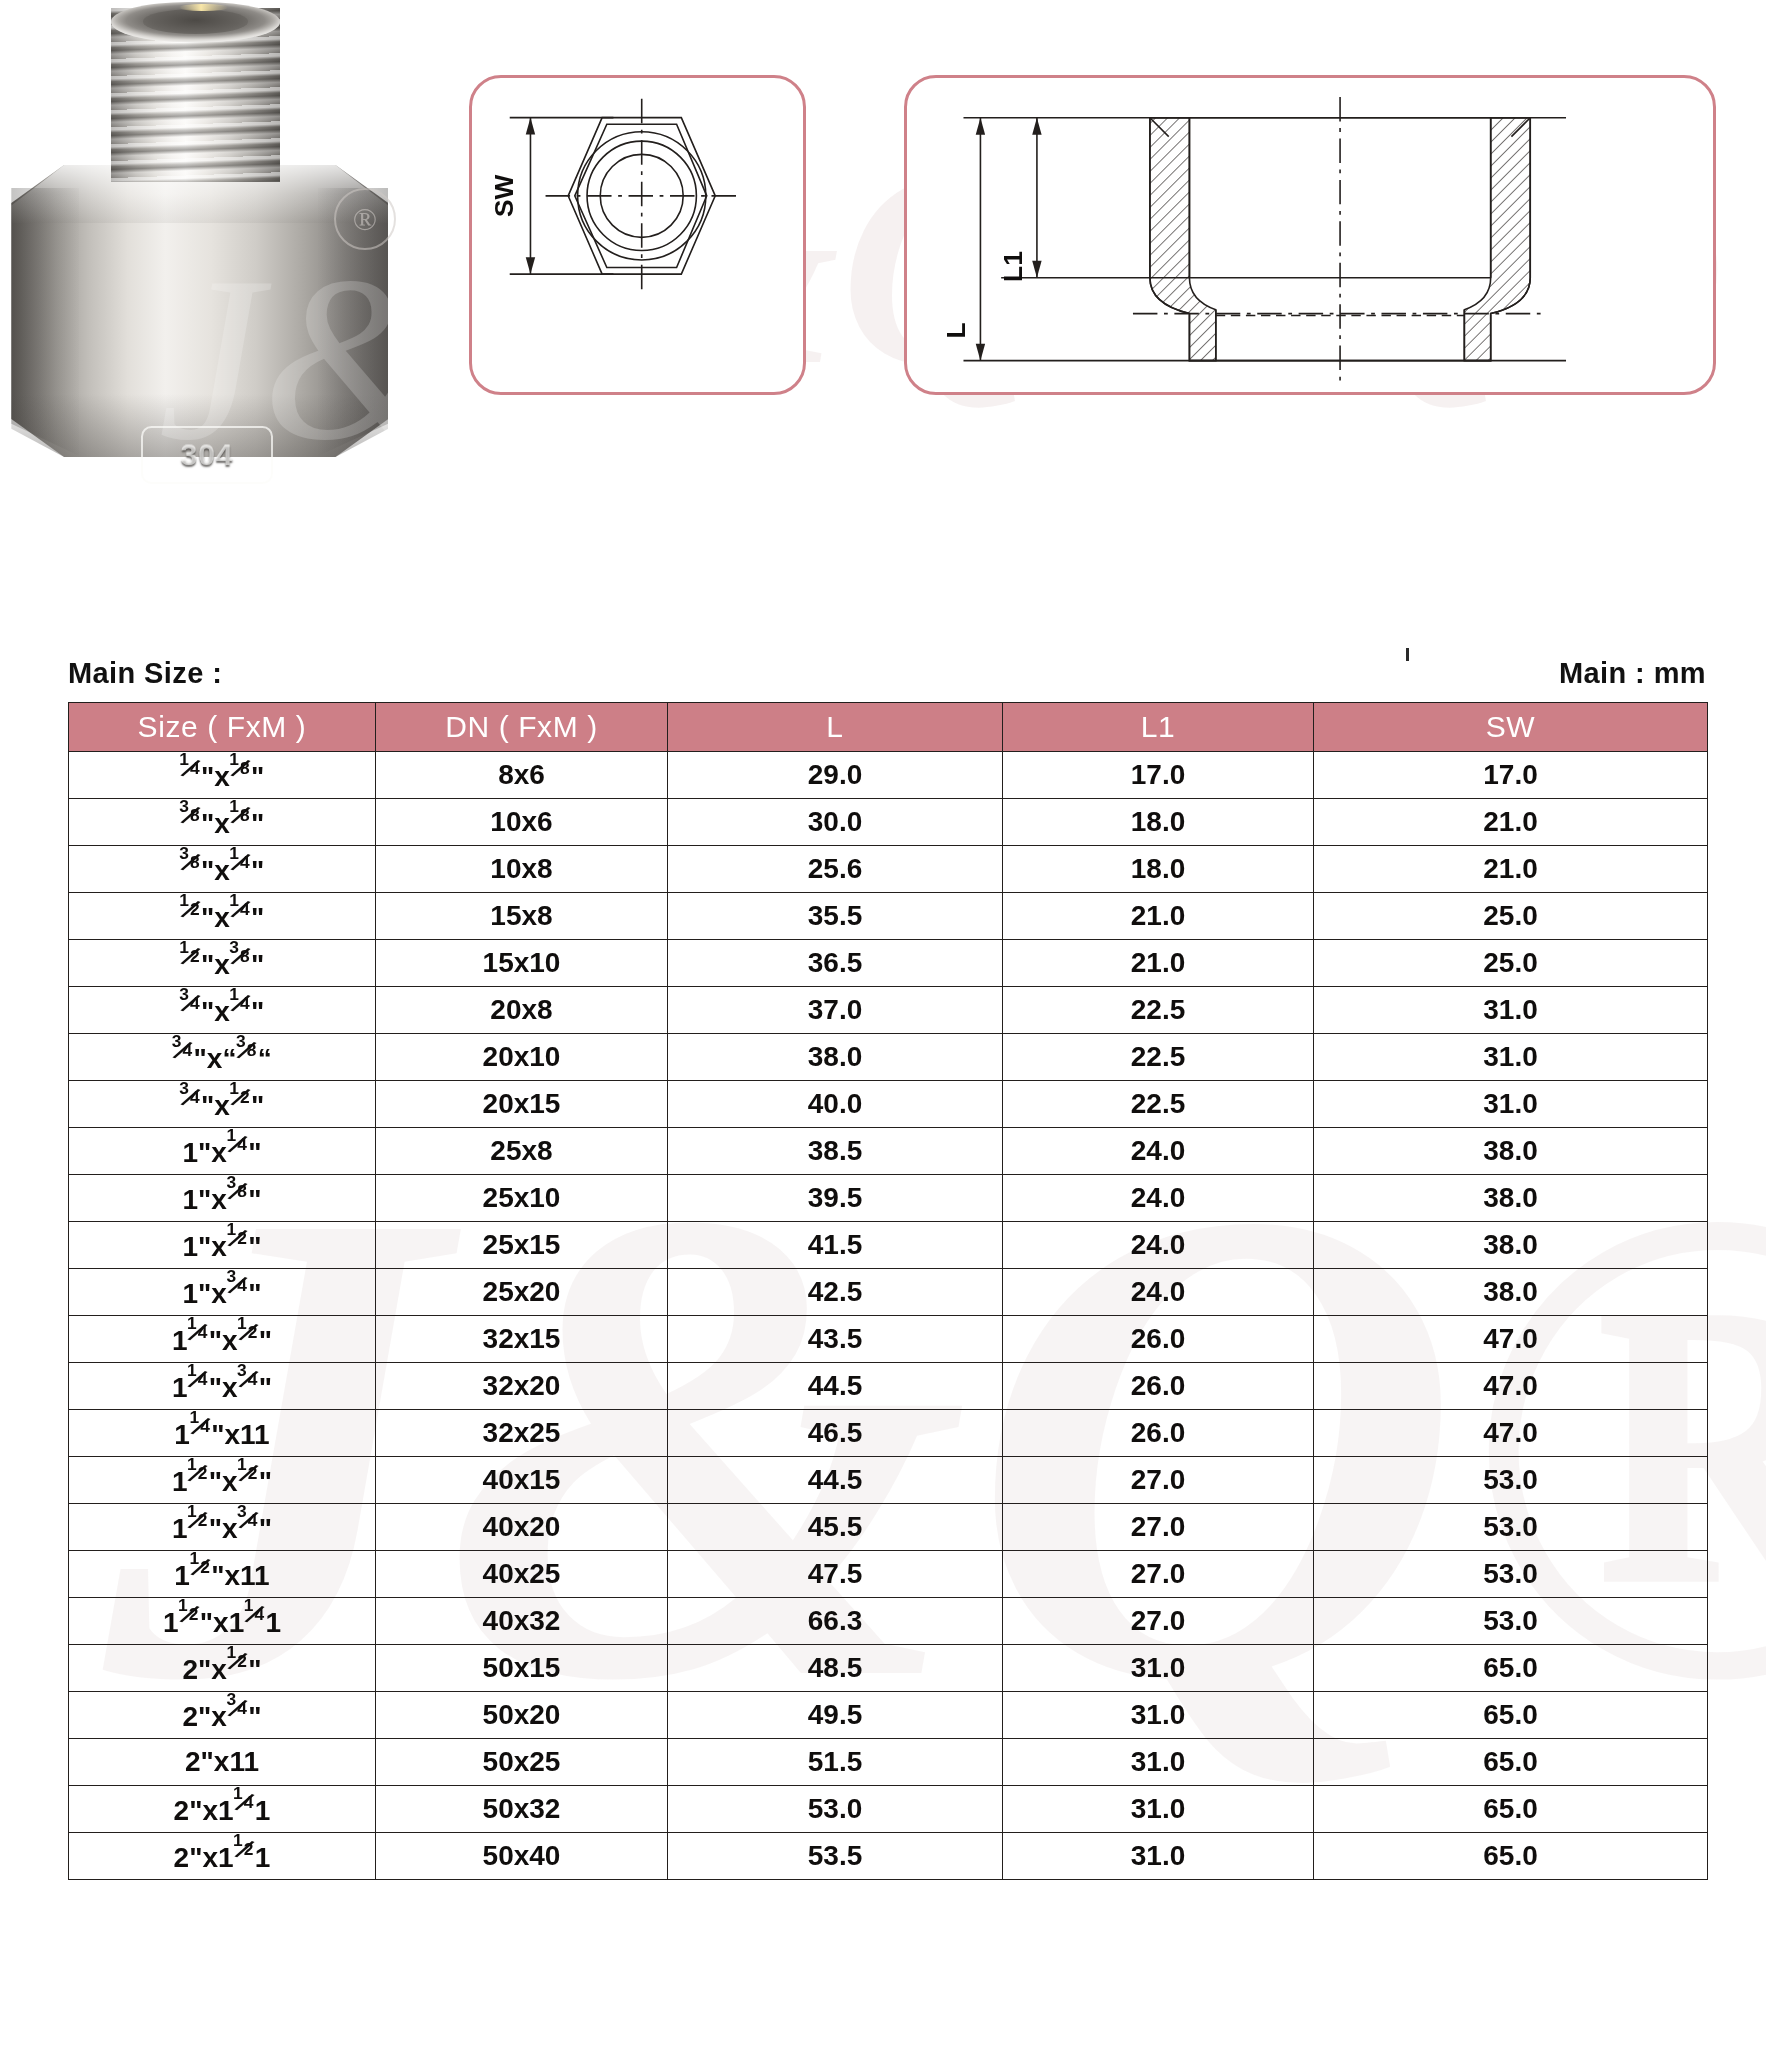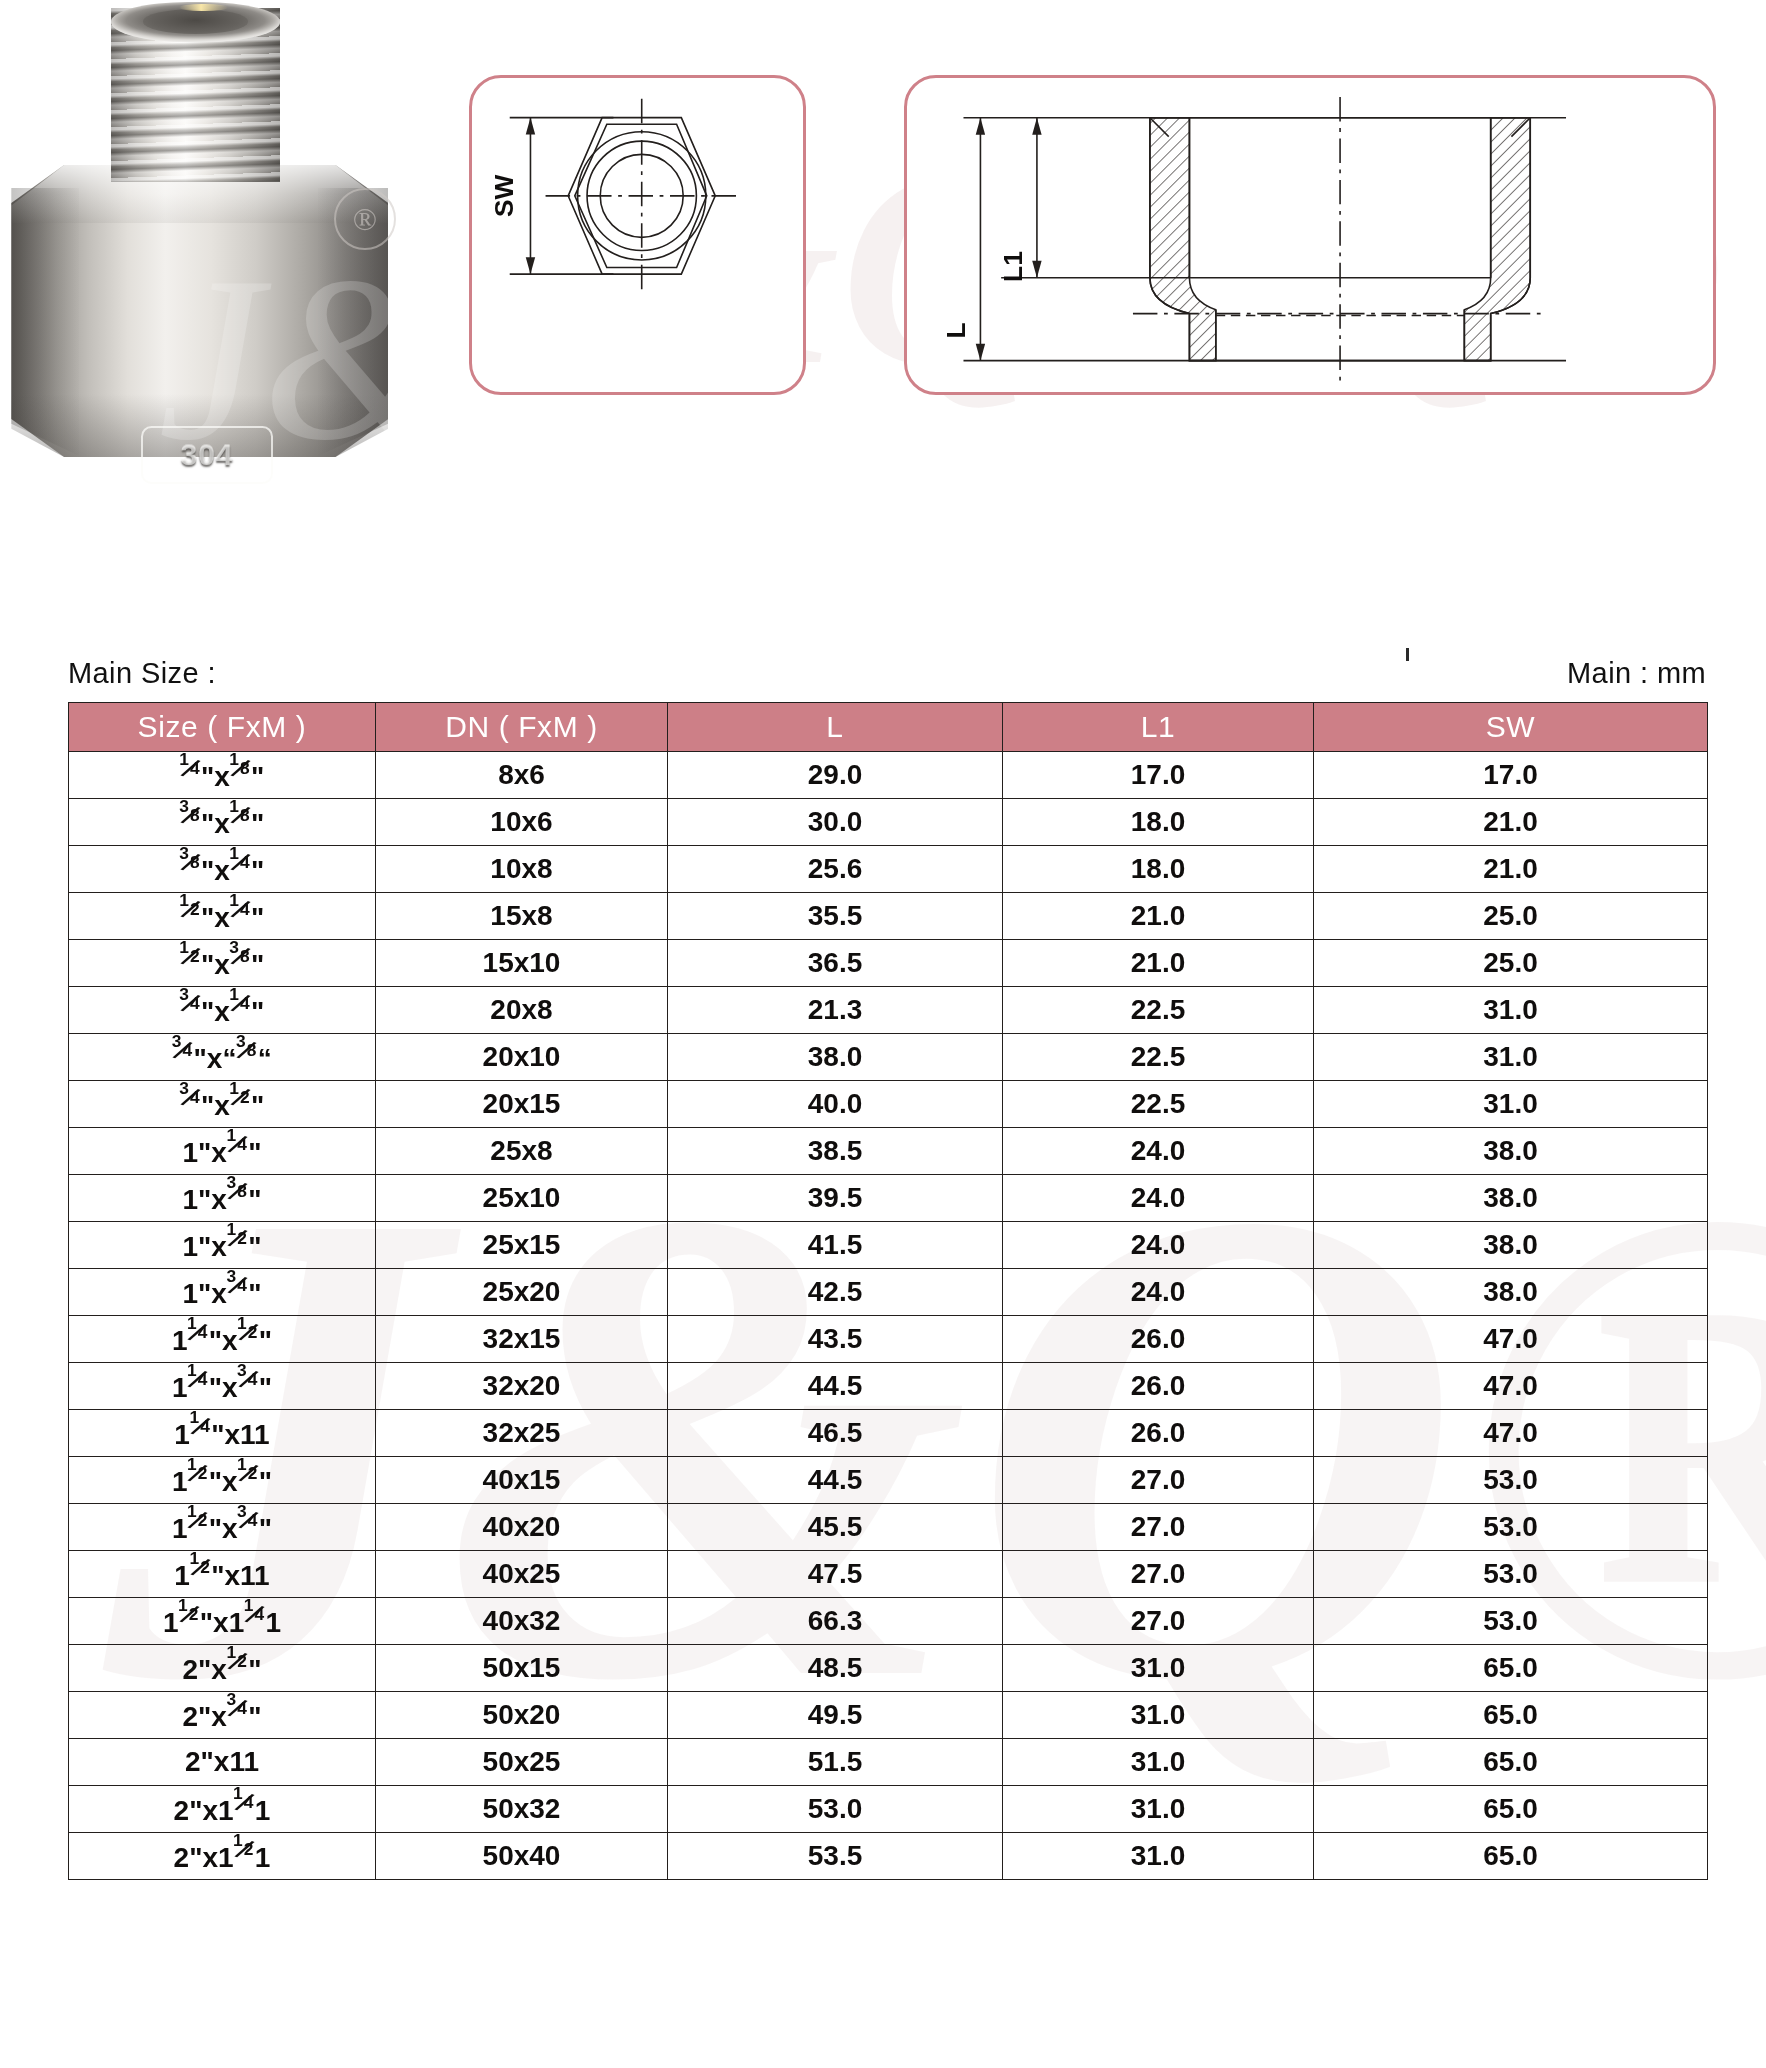--- a/index.html
+++ b/index.html
@@ -192,21 +192,21 @@
   .cap-row {
     position:absolute;
     left:68px; top:17px;
     width:1638px;
     display:flex;
     justify-content:space-between;
     align-items:flex-end;
   }
   .cap-left, .cap-right {
     font-size:29px;
-    font-weight:normal;
+    font-weight:bold;
     color:#111111;
     letter-spacing:0.4px;
   }
   .tick-mark {
     position:absolute;
     left:1406px; top:7.5px;
     width:2.8px; height:13px;
     background:#2a2a2a;
   }
 
@@ -444,21 +444,21 @@
         <tr>
           <td><span class="fr"><span class="n">1</span><span class="s">⁄</span><span class="d">2</span></span>"x<span class="fr"><span class="n">3</span><span class="s">⁄</span><span class="d">8</span></span>"</td>
           <td>15x10</td>
           <td>36.5</td>
           <td>21.0</td>
           <td>25.0</td>
         </tr>
         <tr>
           <td><span class="fr"><span class="n">3</span><span class="s">⁄</span><span class="d">4</span></span>"x<span class="fr"><span class="n">1</span><span class="s">⁄</span><span class="d">4</span></span>"</td>
           <td>20x8</td>
-          <td>21.3</td>
+          <td>37.0</td>
           <td>22.5</td>
           <td>31.0</td>
         </tr>
         <tr>
           <td><span class="fr"><span class="n">3</span><span class="s">⁄</span><span class="d">4</span></span>"x“<span class="fr"><span class="n">3</span><span class="s">⁄</span><span class="d">8</span></span>“</td>
           <td>20x10</td>
           <td>38.0</td>
           <td>22.5</td>
           <td>31.0</td>
         </tr>

